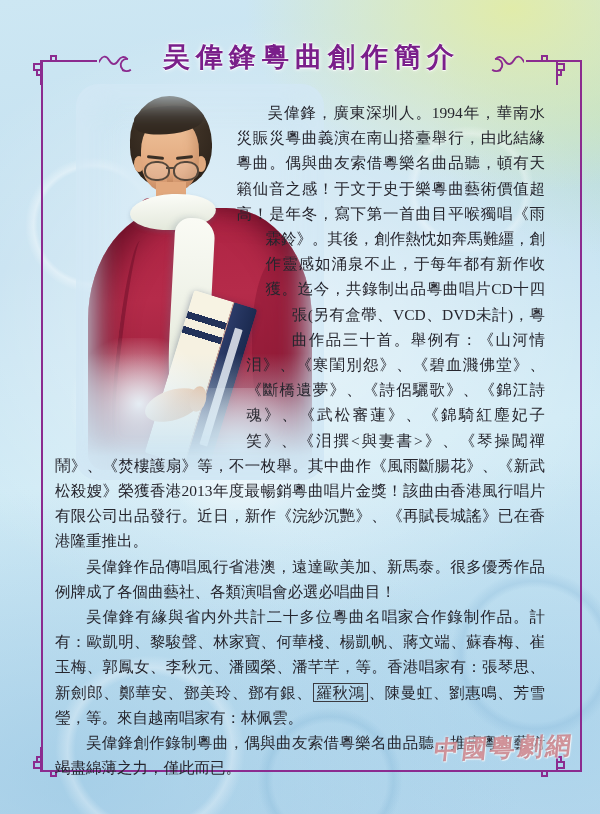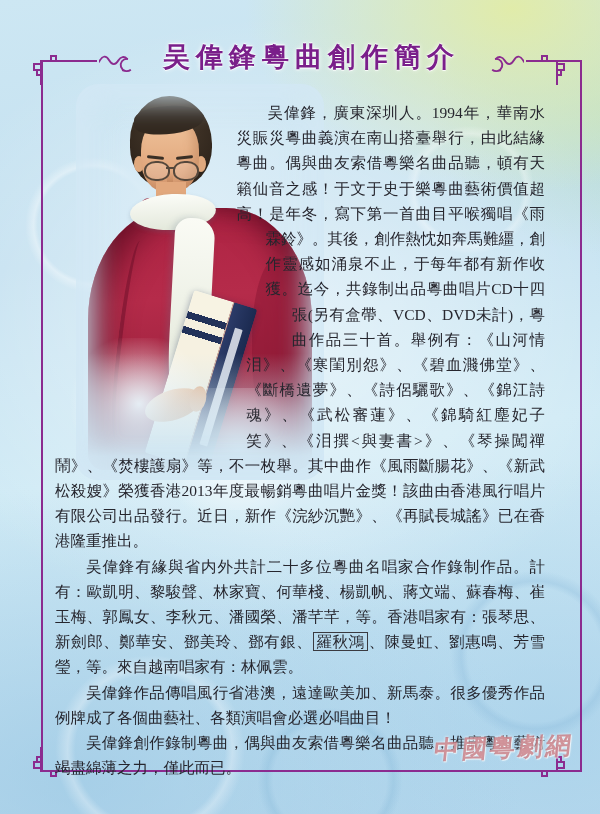--- a/index.html
+++ b/index.html
@@ -172,20 +172,20 @@
     <div class="hand"></div>
     <div class="thumb"></div>
     <div class="mist1"></div>
     <div class="mist2"></div>
     <div class="photo-fade"></div>
   </div>
 
   <div class="article">
     <div class="photo-float"></div>
     <p>吴偉鋒，廣東深圳人。1994年，華南水災賑災粵曲義演在南山搭臺舉行，由此結緣粵曲。偶與曲友索借粵樂名曲品聽，頓有天籟仙音之感！于文于史于樂粵曲藝術價值超高！是年冬，寫下第一首曲目平喉獨唱《雨霖鈴》。其後，創作熱忱如奔馬難繮，創作靈感如涌泉不止，于每年都有新作收獲。迄今，共錄制出品粵曲唱片CD十四張(另有盒帶、VCD、DVD未計)，粵曲作品三十首。舉例有：《山河情泪》、《寒閨別怨》、《碧血濺佛堂》、《斷橋遺夢》、《詩侶驪歌》、《錦江詩魂》、《武松審蓮》、《錦騎紅塵妃子笑》、《泪撰&lt;與妻書&gt;》、《琴操闖禪鬧》、《焚樓護扇》等，不一枚舉。其中曲作《風雨斷腸花》、《新武松殺嫂》榮獲香港2013年度最暢銷粵曲唱片金獎！該曲由香港風行唱片有限公司出品發行。近日，新作《浣紗沉艷》、《再賦長城謠》已在香港隆重推出。</p>
+    <p>吴偉鋒作品傳唱風行省港澳，遠達歐美加、新馬泰。很多優秀作品例牌成了各個曲藝社、各類演唱會必選必唱曲目！</p>
     <p><span>吴偉鋒有緣與省内外共計二十多位粵曲名唱家合作錄制作品。計有：歐凱明、黎駿聲、林家寶、何華棧、楊凱帆、蔣文端、蘇春梅、崔玉梅、郭鳳女、李秋元、潘國榮、潘芊芊，等。香港唱家有：張琴思、新劍郎、鄭華安、鄧美玲、鄧有銀、</span><span class="boxed">羅秋鴻</span><span>、陳曼虹、劉惠鳴、芳雪瑩，等。來自越南唱家有：林佩雲。</span></p>
-    <p>吴偉鋒作品傳唱風行省港澳，遠達歐美加、新馬泰。很多優秀作品例牌成了各個曲藝社、各類演唱會必選必唱曲目！</p>
     <p>吴偉鋒創作錄制粵曲，偶與曲友索借粵樂名曲品聽，推廣粵曲藝術竭盡綿薄之力，僅此而已。</p>
   </div>
 
   <div class="watermark">中國粵劇網</div>
 
 </div>
 
 </body></html>

